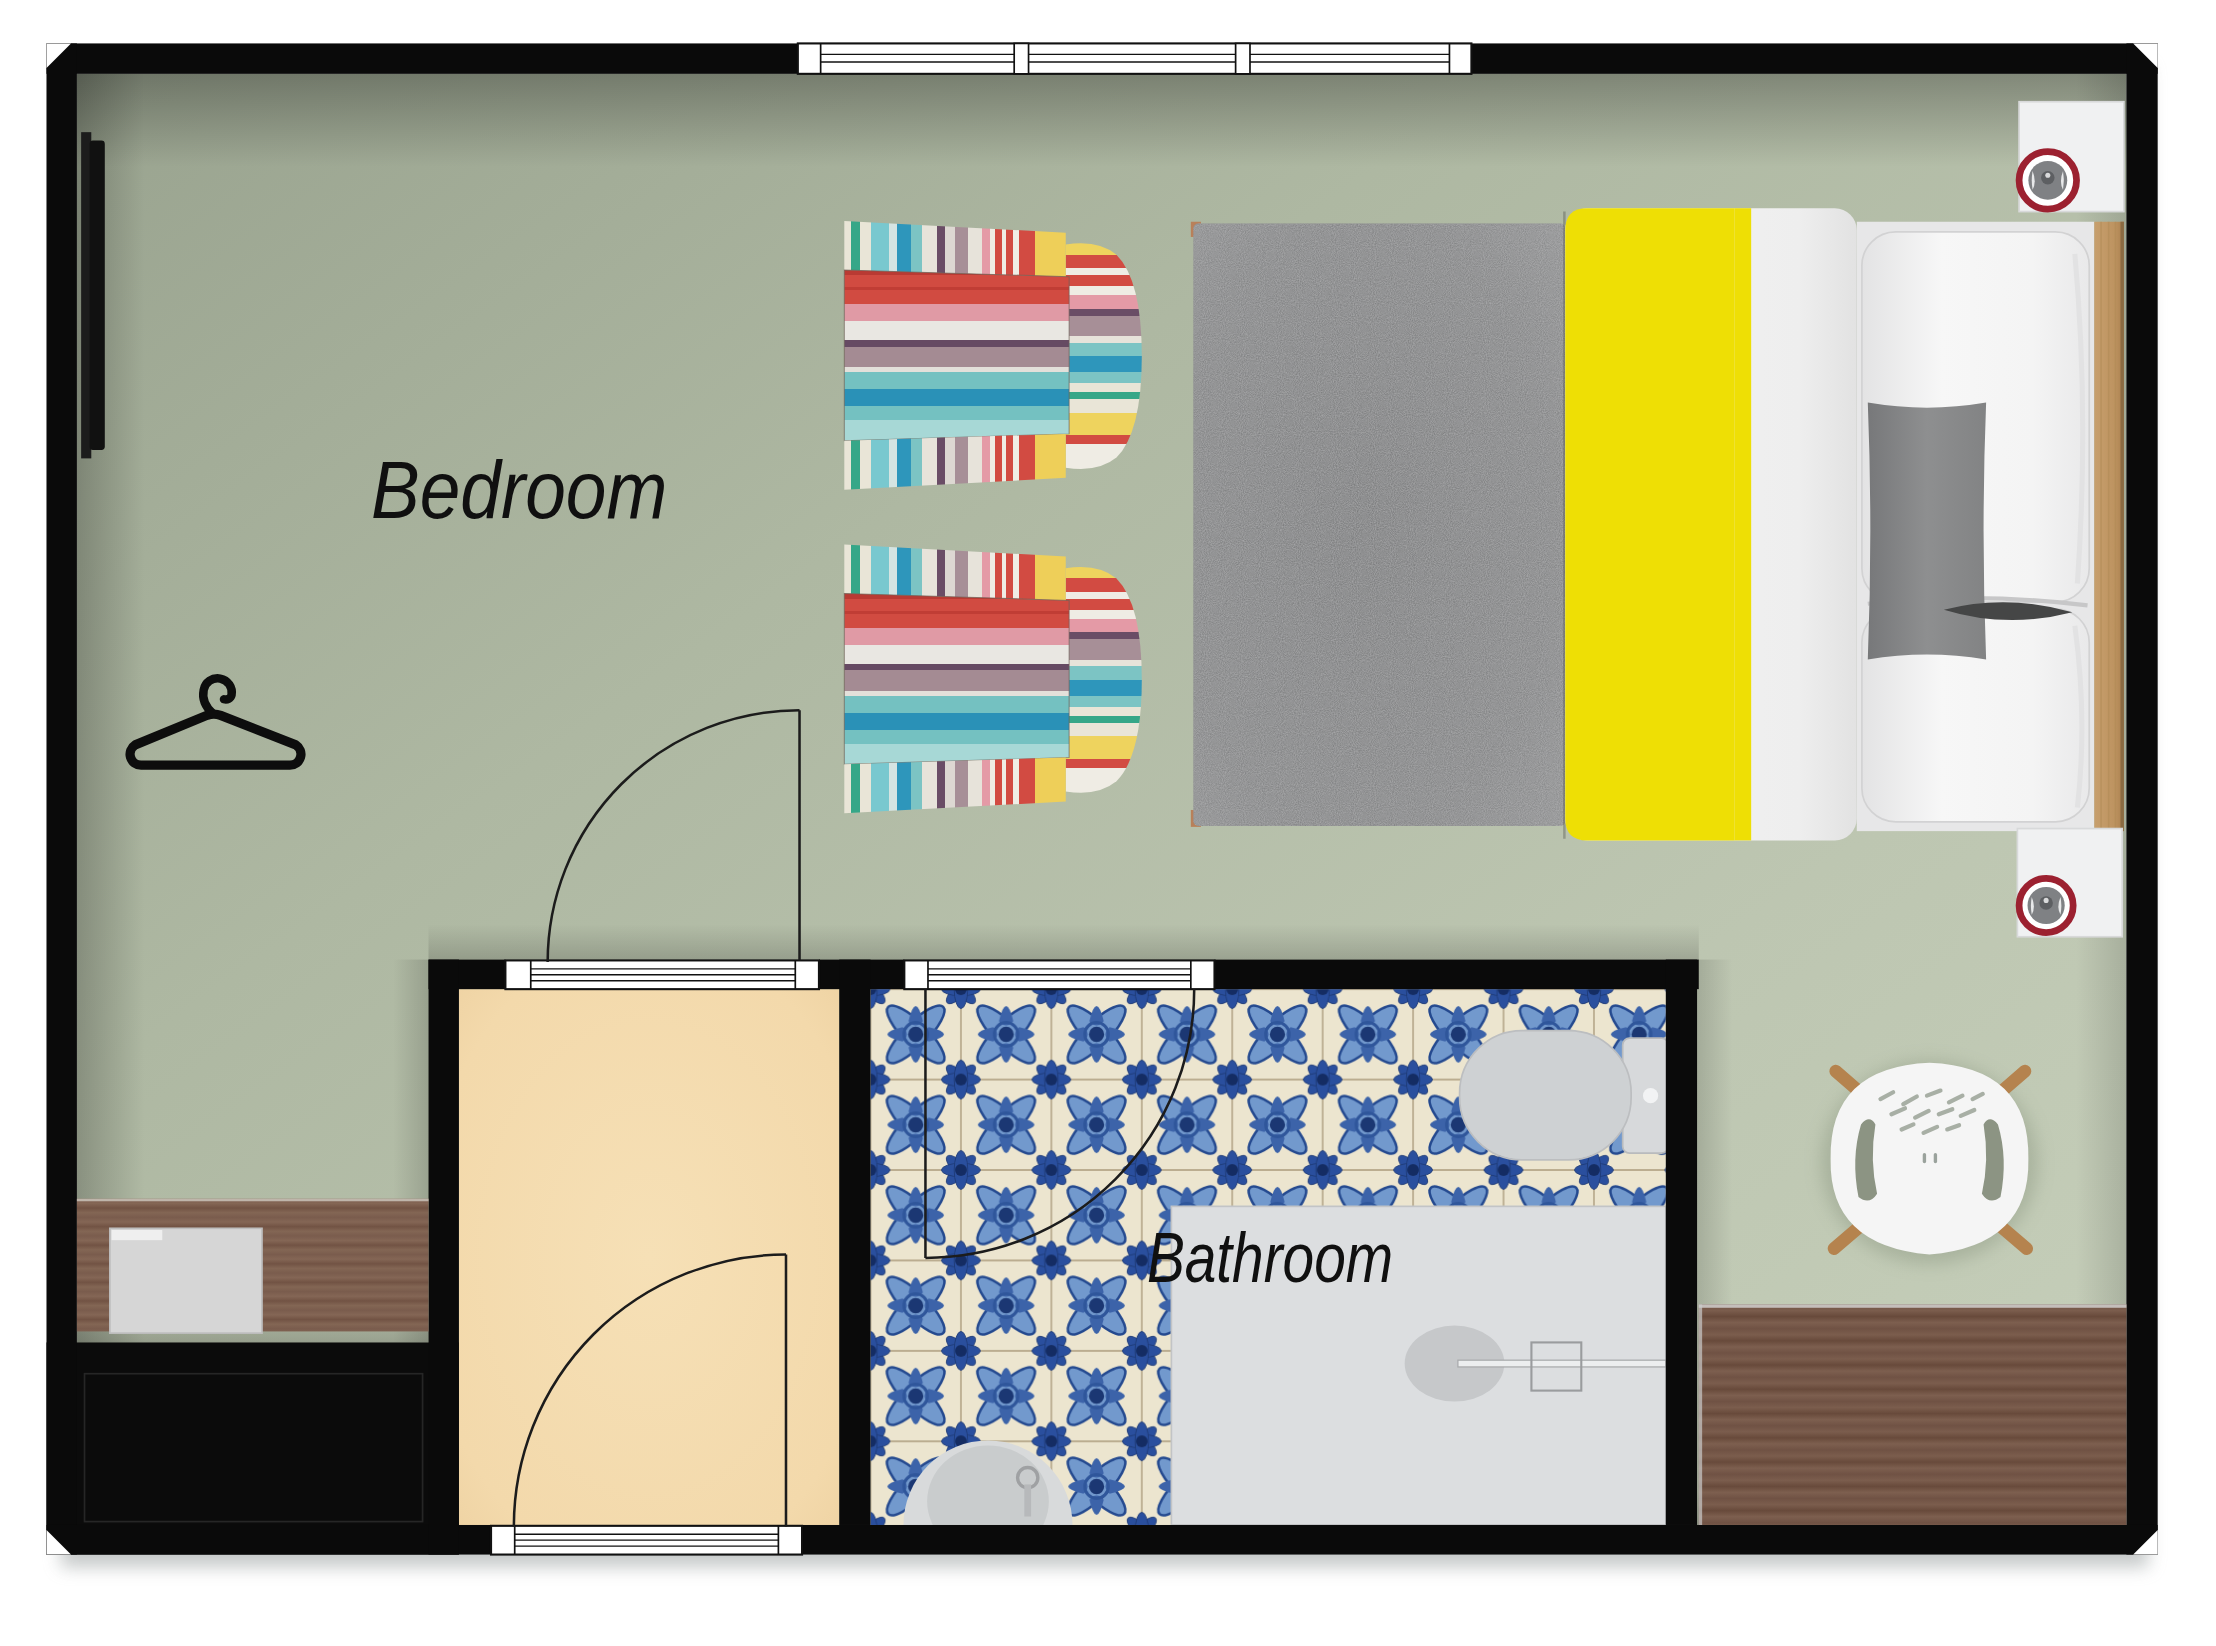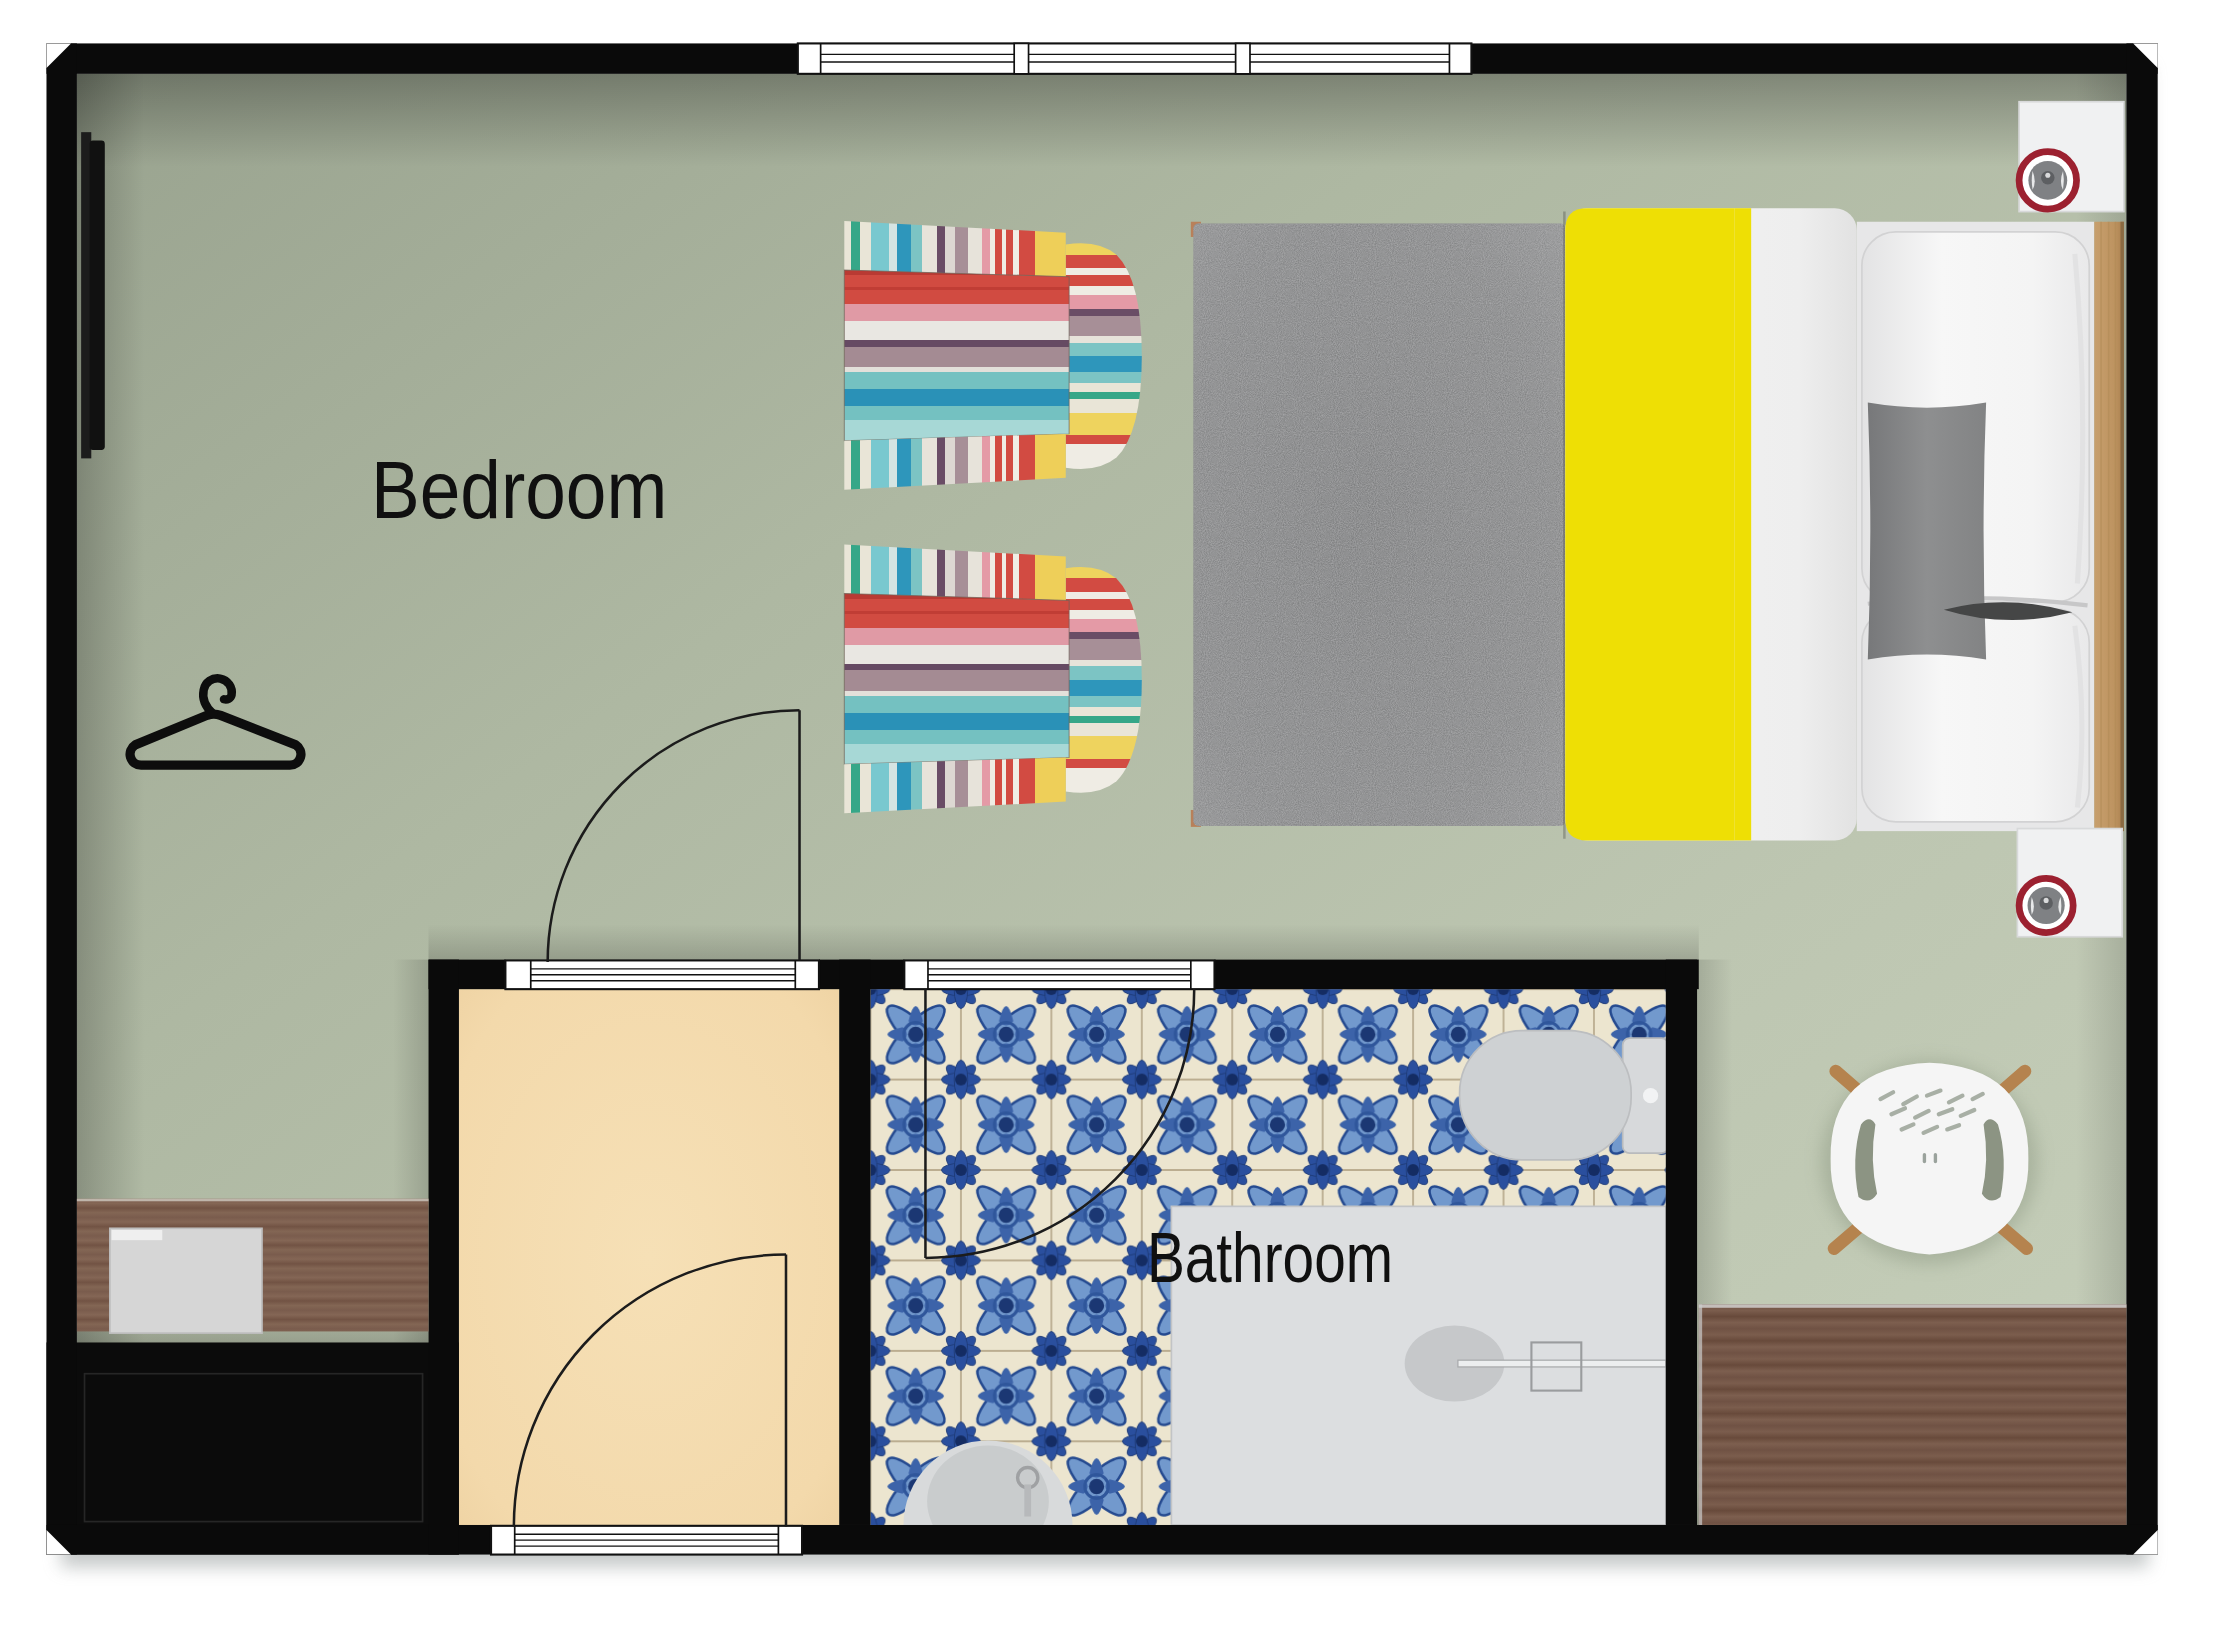--- a/index.html
+++ b/index.html
@@ -1,17 +1,17 @@
 <!DOCTYPE html>
 <html style="font-size:13.5px"><head>
 <meta charset="utf-8">
 <style>
   html,body{margin:0;padding:0;background:#ffffff;}
   #page{position:relative;width:2216px;height:1647px;background:#ffffff;overflow:hidden;
-        font-family:"Liberation Sans", sans-serif;}
+        font-family:"Liberation Sans", sans-serif;font-style:italic;}
   svg{position:absolute;left:0;top:0;}
 </style>
 </head>
 <body>
 <div id="page">
 <svg width="2216" height="1647" viewBox="0 0 2622 1948">
 <defs>
   <linearGradient id="floorG" x1="0" y1="0" x2="1" y2="1">
     <stop offset="0" stop-color="#99a38f"></stop>
     <stop offset="0.35" stop-color="#aeb8a2"></stop>

